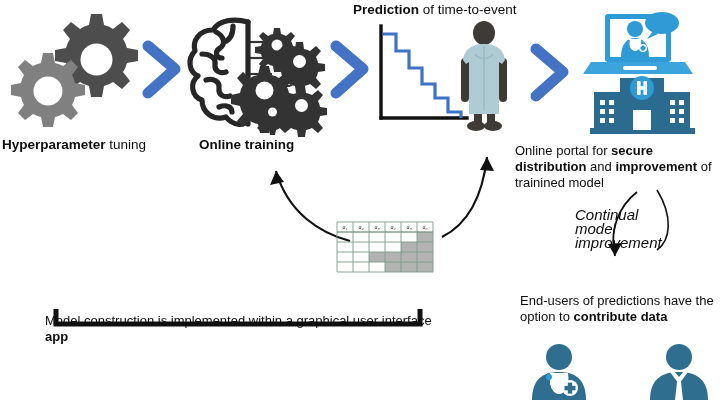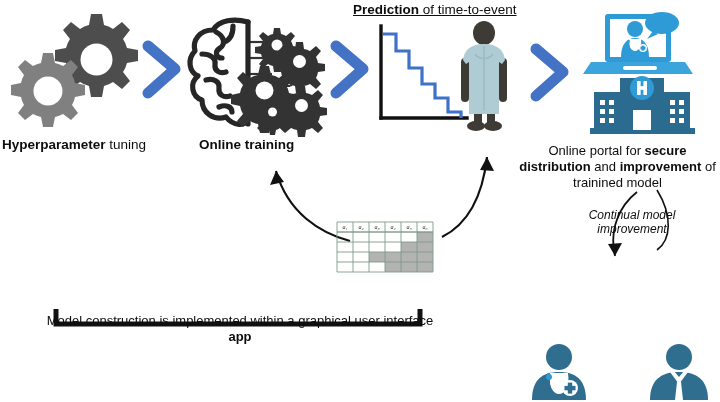--- a/index.html
+++ b/index.html
@@ -1,21 +1,21 @@
 <!DOCTYPE html>
 <html><head>
 <meta charset="utf-8">
 <style>
   html,body{margin:0;padding:0;background:#ffffff;}
   body{width:720px;height:402px;overflow:hidden;
        font-family:"Liberation Sans","DejaVu Sans",sans-serif;color:#111;}
   #stage{position:relative;width:720px;height:402px;background:#fff;}
   .abs{position:absolute;}
   .txt{position:absolute;font-size:12.5px;line-height:15px;color:#0d0d0d;white-space:nowrap;}
-  .ctr{text-align:center;}
+  .ctr{text-align:left;}
   .b{font-weight:bold;}
   .ital{font-style:italic;}
   svg{display:block;overflow:visible;}
   .multi{white-space:normal;}
 </style>
 </head>
 <body>
 
 <div id="stage">
 
@@ -77,21 +77,21 @@
     </svg>
   </div>
   <div class="txt" style="left:199px;top:137px;font-size:13.5px;"><span class="b">Online training</span><span></span></div>
 
   <div class="abs" style="left:330px;top:42px;">
     <svg width="42" height="56" viewBox="0 0 42 56">
       <path d="M6 4 L33 27 L6 51" fill="none" stroke="#4472C4" stroke-width="11" stroke-linecap="round" stroke-linejoin="round"></path>
     </svg>
   </div>
 
-  <div class="txt" style="left:353px;top:2px;font-size:13.5px;text-decoration:underline;"><span class="b">Prediction</span><span> of time-to-event</span></div>
+  <div class="txt" style="left:353px;top:2px;font-size:13.5px;"><span class="b">Prediction</span><span> of time-to-event</span></div>
 
   <div class="abs" style="left:375px;top:24px;">
     <svg width="95" height="104" viewBox="0 0 95 104">
       <g stroke="#111" stroke-width="3.4" fill="none" stroke-linecap="square">
         <line x1="6" y1="2" x2="6" y2="94"></line>
         <line x1="6" y1="94" x2="92" y2="94"></line>
       </g>
       <polyline points="8,10 21,10 21,27 34,27 34,44 47,44 47,60 60,60 60,74 73,74 73,88 86,88 86,94" fill="none" stroke="#3E72C8" stroke-width="3.2" stroke-linejoin="miter"></polyline>
     </svg>
   </div>
@@ -237,26 +237,31 @@
     <span>within a graphical user interface </span><span class="b">app</span>
   </div>
 
   <div class="abs" style="left:565px;top:190px;">
     <svg width="115" height="90" viewBox="0 0 115 90">
       <path d="M92 0 C108 26 106 50 92 60" fill="none" stroke="#111" stroke-width="1.6"></path>
       <path d="M72 2 C54 16 44 40 50 66" fill="none" stroke="#111" stroke-width="1.8"></path>
       <path d="M50 66 L43 54 L57 53 Z" fill="#111"></path>
     </svg>
   </div>
-  <div class="txt ctr multi ital" style="left:575px;top:208px;width:90px;white-space:normal;font-size:12px;line-height:14px;font-style:italic;margin-left:12px;">
+  <div class="txt ctr multi ital" style="left:575px;top:208px;width:90px;white-space:normal;font-size:15px;line-height:14px;font-style:italic;">
     <span>Continual</span>
     <span>model</span>
     <span>improvement</span>
   </div>
 
+  <div class="txt ctr multi" style="left:520px;top:293px;width:200px;white-space:normal;font-size:13px;line-height:16px;">
+    <span>End-users of predictions</span>
+    <span>have the option to</span>
+    <span class="b">contribute data</span>
+  </div>
 
   <div class="abs" style="left:528px;top:344px;">
     <svg width="62" height="56" viewBox="0 0 62 56">
       <circle cx="31" cy="13" r="13" fill="#2F6E8F"></circle>
       <path d="M4 56 C4 36 14 28 31 28 C48 28 58 36 58 56 Z" fill="#2F6E8F"></path>
       <path d="M22 29 C20 42 25 50 31 50 C37 50 42 42 40 29" fill="#ffffff"></path>
       <path d="M21 30 C18 44 24 52 31 52" fill="none" stroke="#2F6E8F" stroke-width="3"></path>
       <circle cx="42" cy="44" r="8" fill="#ffffff"></circle>
       <g fill="#2F6E8F">
         <rect x="39.8" y="38.6" width="4.4" height="11"></rect>

